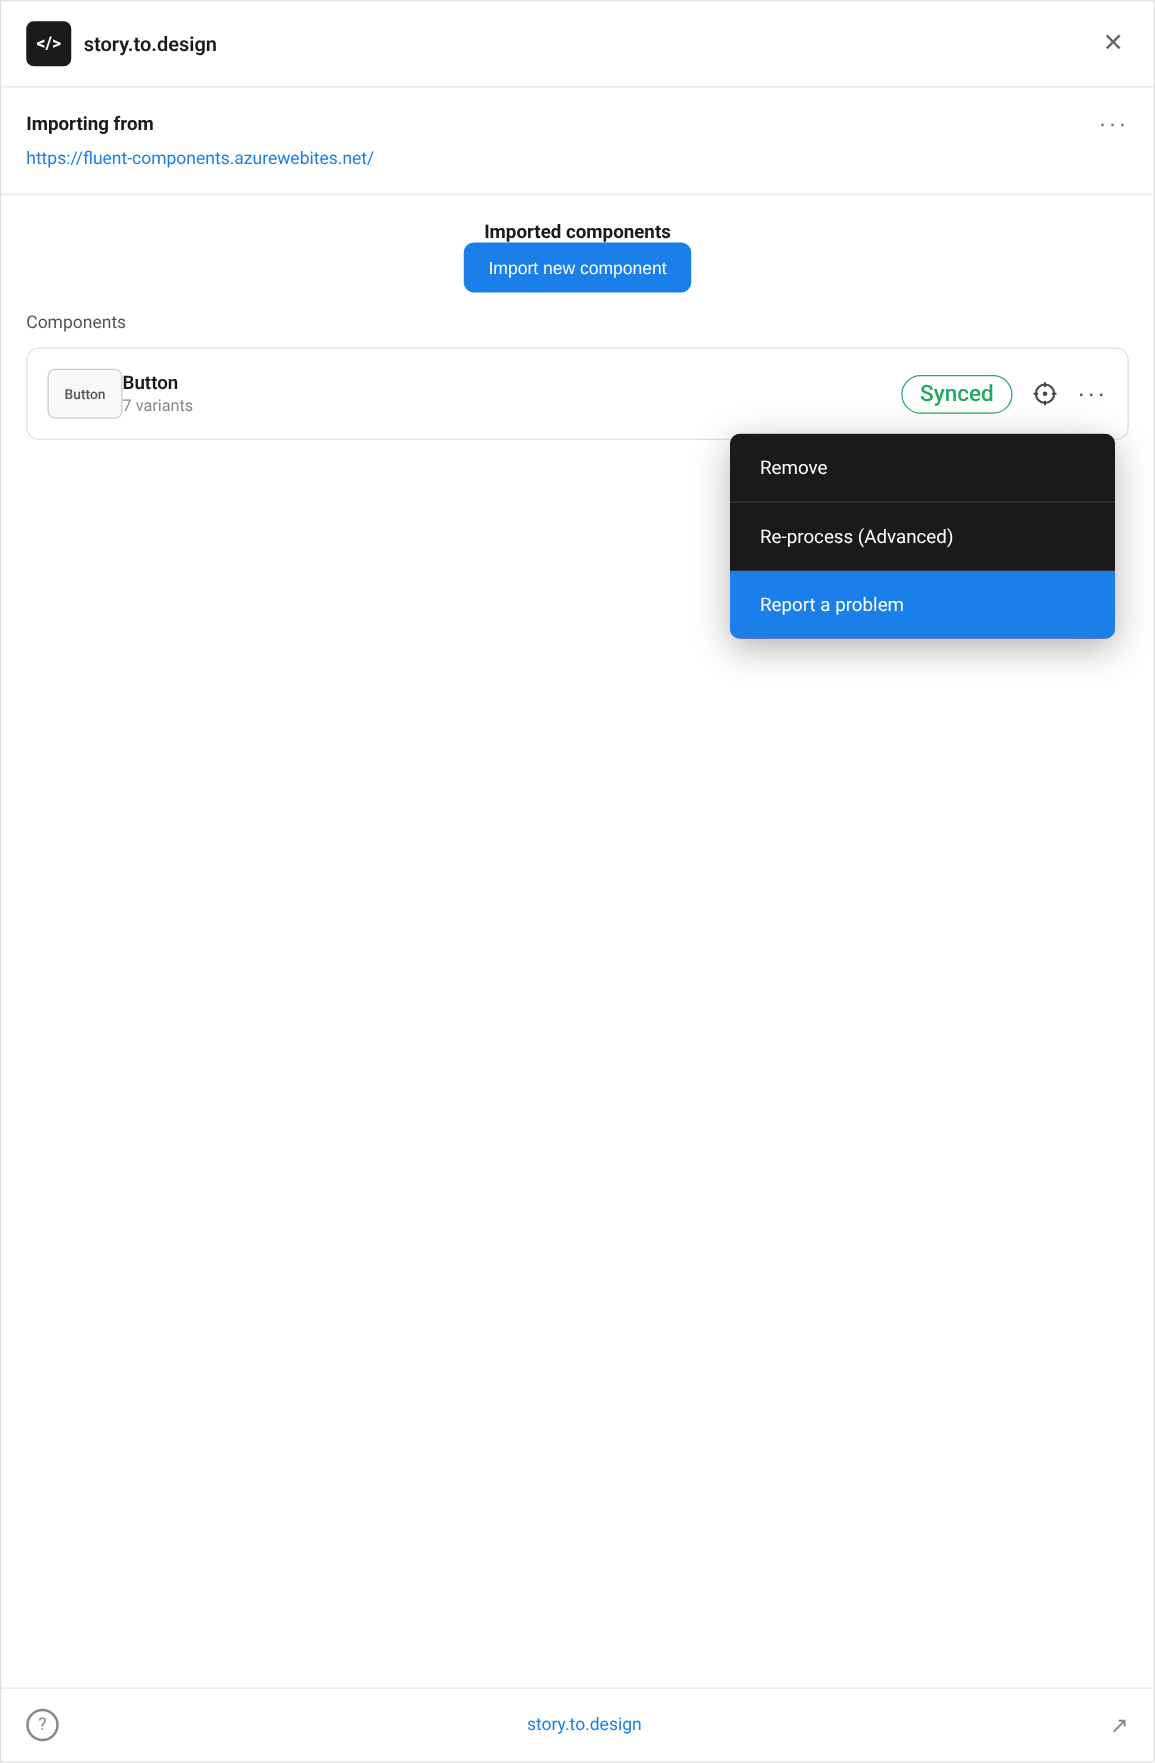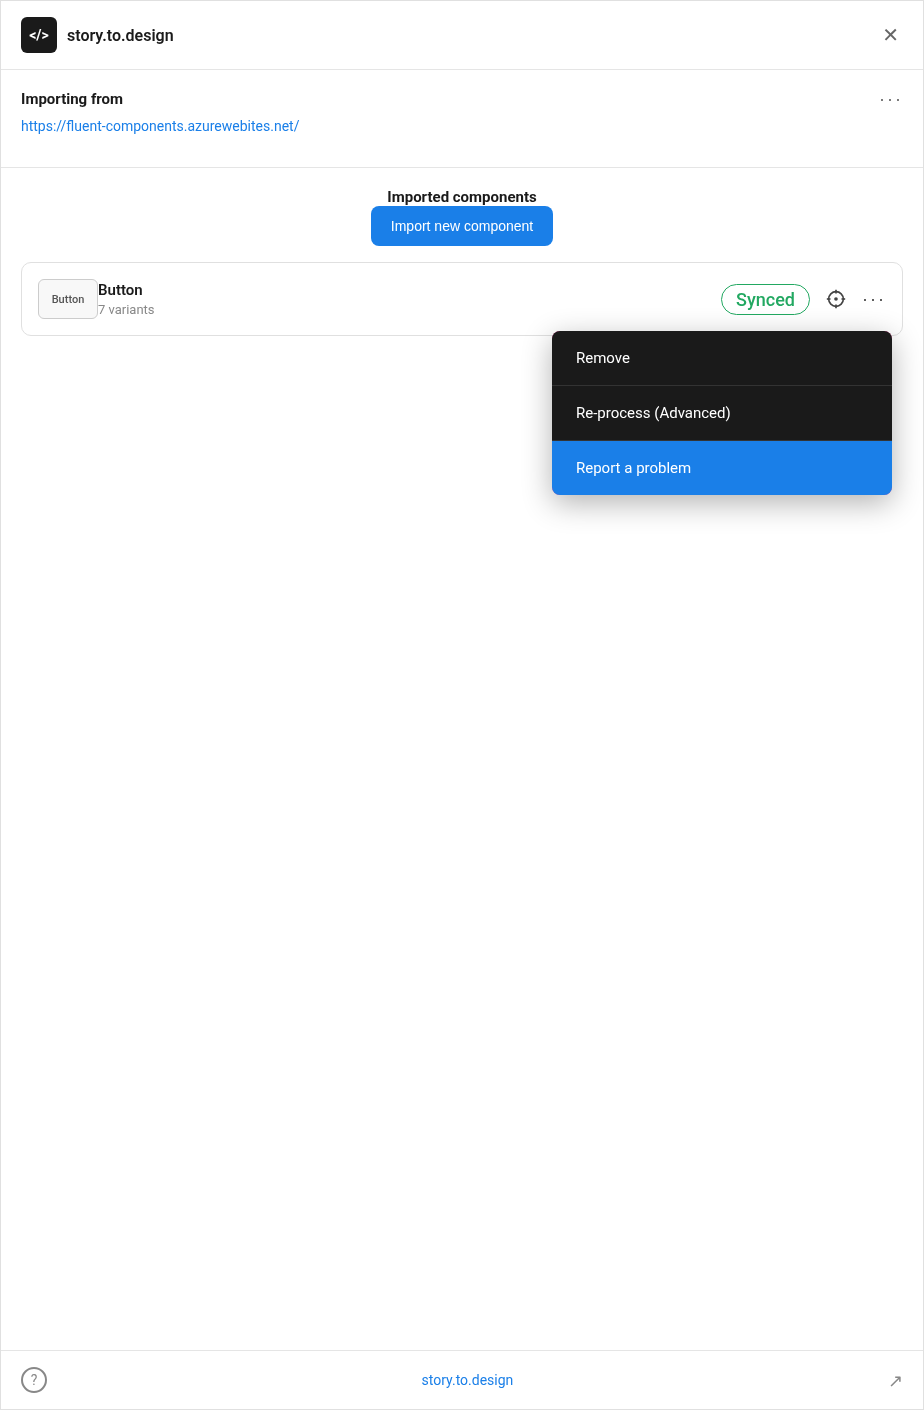--- a/index.html
+++ b/index.html
@@ -54,21 +54,21 @@
       background: none;
       border: none;
       cursor: pointer;
       font-size: 20px;
       color: #666;
       line-height: 1;
       padding: 4px;
     }
     
     .importing-section {
-      padding: 20px 20px 32px 20px;
+      padding: 20px 20px 20px 20px;
       border-bottom: 1px solid #e5e5e5;
     }
     .importing-header {
       display: flex;
       justify-content: space-between;
       align-items: center;
       margin-bottom: 8px;
     }
     .importing-label {
       font-size: 15px;
@@ -191,21 +191,21 @@
       color: #444;
       letter-spacing: 2px;
       line-height: 1;
       padding: 0;
     }
     
     .dropdown-menu {
       position: absolute;
       top: 68px;
       right: 10px;
-      width: 340px;
+      width: 308px;
       background: #ec4899;
       border-radius: 8px;
       overflow: hidden;
       z-index: 100;
       box-shadow: 0 8px 30px rgba(0,0,0,0.3);
     }
     .dropdown-item {
       padding: 18px 24px;
       font-size: 15px;
       color: #ffffff;
@@ -287,20 +287,21 @@
       <button class="more-btn">···</button>
     </div>
     <a class="importing-url" href="#">https://fluent-components.azurewebites.net/</a>
   </div>
 
   <div class="components-section">
     <div class="components-header">
       <span class="components-title">Imported components</span>
       <button class="import-btn">Import new component</button>
     </div>
+    <div class="components-label">Components</div>
 
     <div class="component-card">
       <div class="component-preview">Button</div>
       <div class="component-info">
         <div class="component-name">Button</div>
         <div class="component-variants">7 variants</div>
       </div>
       <div class="component-actions">
         <span class="synced-badge">Synced</span>
         <div class="target-icon">

